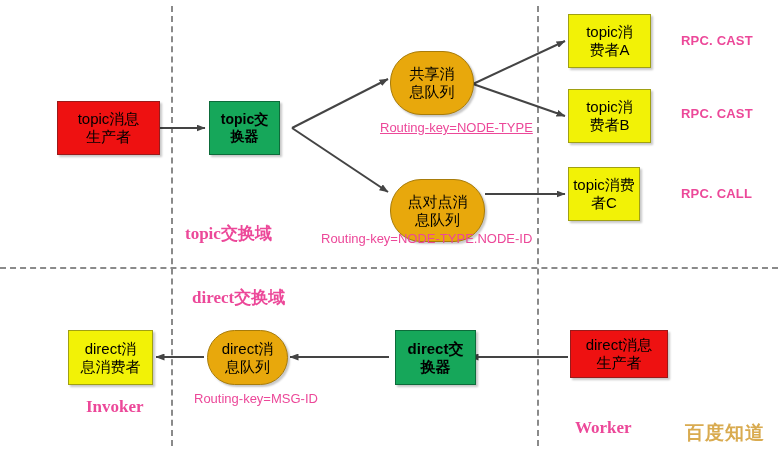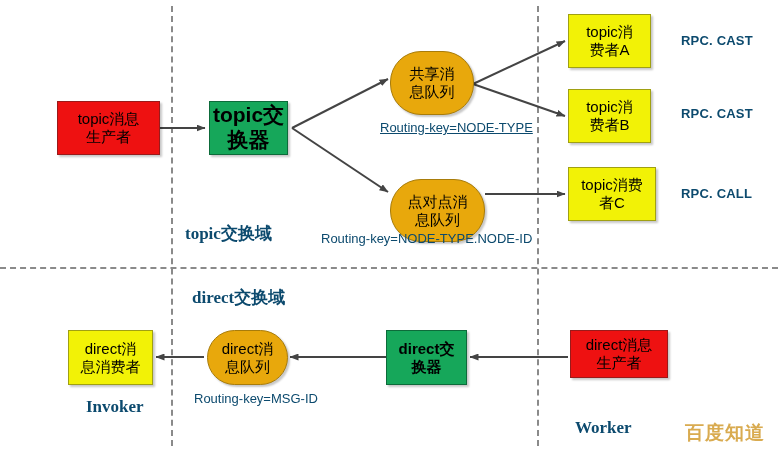--- a/index.html
+++ b/index.html
@@ -46,21 +46,21 @@
   }
   .node .l1, .node .l2 { display: block; white-space: nowrap; }
   .node.red    { background: #ee1111; border-color: #9a1a1a; }
   .node.green  { background: #16a75a; border-color: #0d6b3a; font-weight: bold; }
   .node.orange { background: #e8a80c; border-color: #a87c0a; border-radius: 31px; }
   .node.yellow { background: #f2f206; border-color: #a0a012; }
   
   .label {
     position: absolute;
     white-space: nowrap;
-    color: #0c4a6e;
+    color: #ec4899;
     font-family: "Liberation Sans", "DejaVu Sans", sans-serif;
   }
   .label.routing { font-size: 13px; }
   .label.rpc     { font-size: 13px; font-weight: bold; letter-spacing: 0.2px; }
   .label.domain  { font-size: 17px; font-weight: bold; font-family: "Liberation Serif", "DejaVu Serif", serif; }
   .label.role    { font-size: 17px; font-weight: bold; font-family: "Liberation Serif", "DejaVu Serif", serif; }
   .watermark {
     position: absolute;
     font-size: 19px;
     font-weight: bold;
@@ -110,21 +110,21 @@
     <line x1="389" y1="357" x2="290" y2="357" stroke="#444444" stroke-width="2" marker-end="url(#ah)"></line>
 
     <line x1="568" y1="357" x2="470" y2="357" stroke="#444444" stroke-width="2" marker-end="url(#ah)"></line>
   </svg>
 
   <div class="node red" style="left:57px; top:101px; width:103px; height:54px; font-size:15px;">
     <span class="l1">topic消息</span>
     <span class="l2">生产者</span>
   </div>
 
-  <div class="node green" style="left:209px; top:101px; width:79px; height:54px; font-size:21px;">
+  <div class="node green" style="left:209px; top:101px; width:71px; height:54px; font-size:14px;">
     <span class="l1">topic交</span>
     <span class="l2">换器</span>
   </div>
 
   <div class="node orange" style="left:390px; top:51px; width:84px; height:64px; font-size:15px;">
     <span class="l1">共享消</span>
     <span class="l2">息队列</span>
   </div>
 
   <div class="node orange" style="left:390px; top:163px; width:95px; height:63px; font-size:15px;margin-top:16px;">
@@ -135,21 +135,21 @@
   <div class="node yellow" style="left:568px; top:14px; width:83px; height:54px; font-size:15px;">
     <span class="l1">topic消</span>
     <span class="l2">费者A</span>
   </div>
 
   <div class="node yellow" style="left:568px; top:89px; width:83px; height:54px; font-size:15px;">
     <span class="l1">topic消</span>
     <span class="l2">费者B</span>
   </div>
 
-  <div class="node yellow" style="left:568px; top:167px; width:88px; height:54px; font-size:15px;">
+  <div class="node yellow" style="left:568px; top:167px; width:72px; height:54px; font-size:15px;">
     <span class="l1">topic消费</span>
     <span class="l2">者C</span>
   </div>
 
   <div class="label routing" style="left:380px; top:120px;text-decoration:underline;">Routing-key=NODE-TYPE</div>
   <div class="label routing" style="left:321px; top:231px;">Routing-key=NODE-TYPE.NODE-ID</div>
 
   <div class="label rpc" style="left:681px; top:33px;">RPC. CAST</div>
   <div class="label rpc" style="left:681px; top:106px;">RPC. CAST</div>
   <div class="label rpc" style="left:681px; top:186px;">RPC. CALL</div>
@@ -161,21 +161,21 @@
   <div class="node yellow" style="left:68px; top:330px; width:85px; height:55px; font-size:15px;">
     <span class="l1">direct消</span>
     <span class="l2">息消费者</span>
   </div>
 
   <div class="node orange" style="left:207px; top:330px; width:81px; height:55px; font-size:15px;">
     <span class="l1">direct消</span>
     <span class="l2">息队列</span>
   </div>
 
-  <div class="node green" style="left:386px; top:330px; width:81px; height:55px; font-size:15px;">
+  <div class="node green" style="left:395px; top:330px; width:81px; height:55px; font-size:15px;">
     <span class="l1">direct交</span>
     <span class="l2">换器</span>
   </div>
 
   <div class="node red" style="left:570px; top:330px; width:98px; height:48px; font-size:15px;">
     <span class="l1">direct消息</span>
     <span class="l2">生产者</span>
   </div>
 
   <div class="label routing" style="left:194px; top:391px;">Routing-key=MSG-ID</div>

